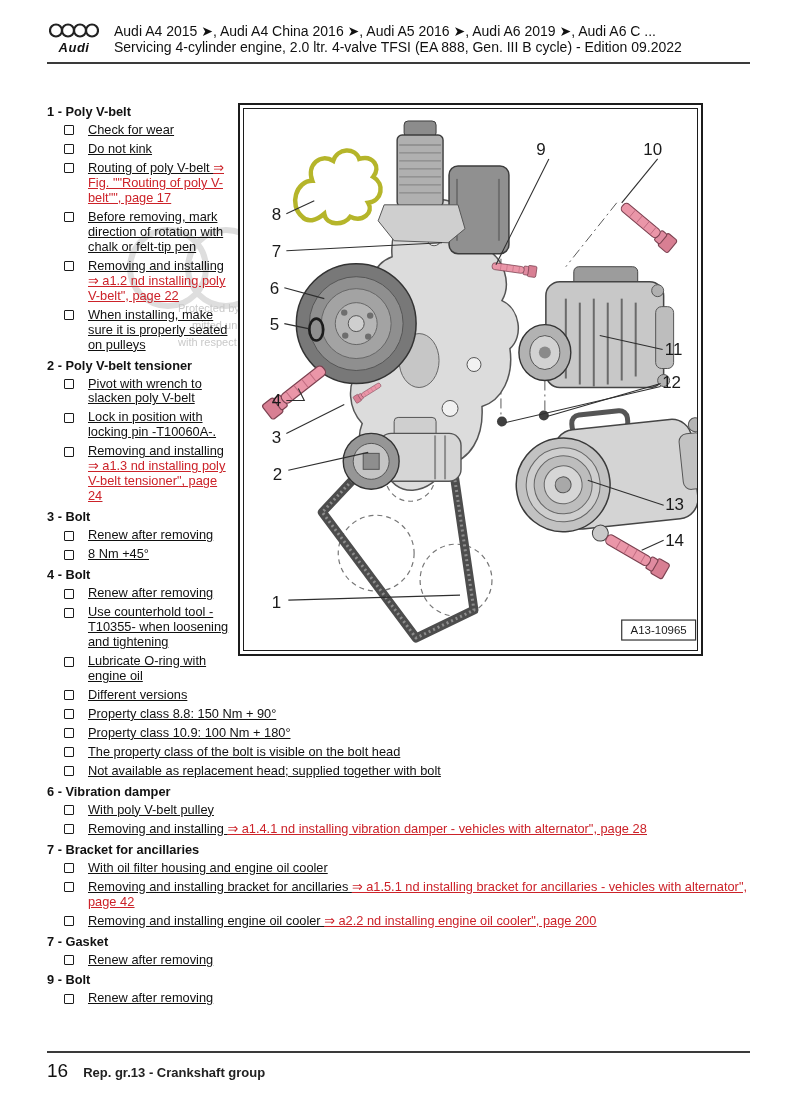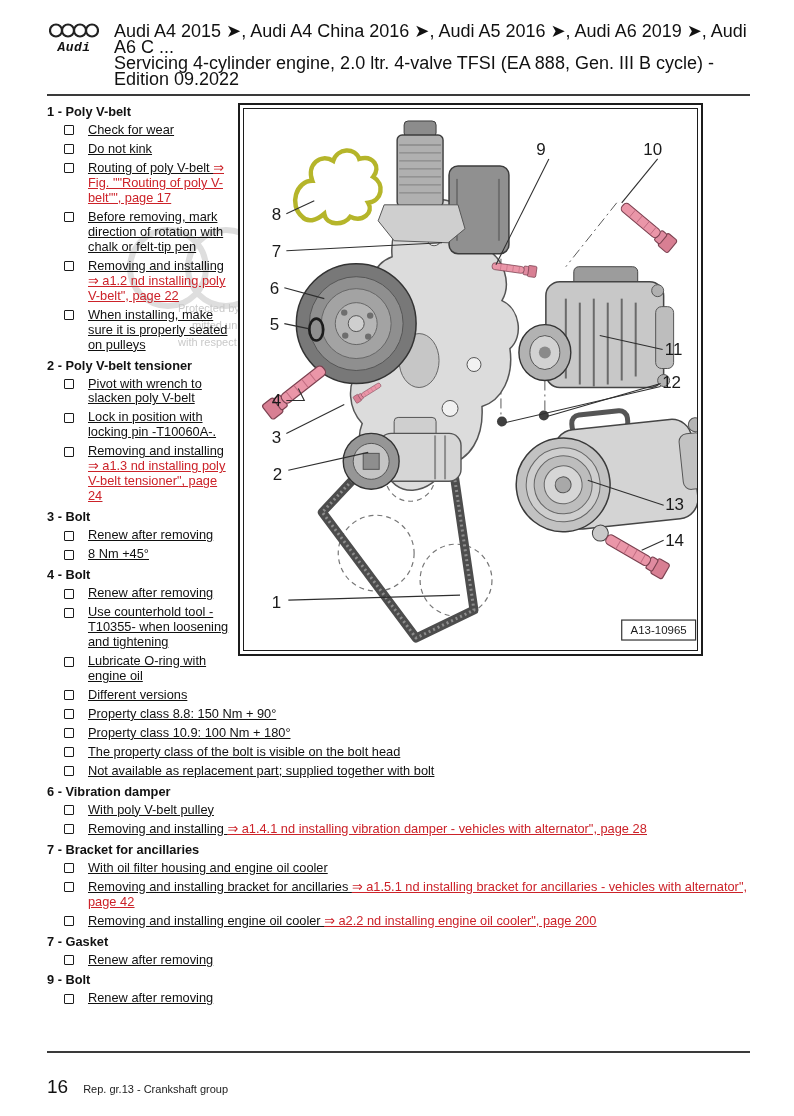--- a/index.html
+++ b/index.html
@@ -1,45 +1,45 @@
 <!DOCTYPE html>
 <html><head>
 <meta charset="utf-8">
 <style>
   html,body{margin:0;padding:0;background:#e8e8e8;}
   .page{position:relative;width:794px;height:1116px;background:#fff;margin:0 auto;
         font-family:"Liberation Sans","DejaVu Sans",sans-serif;color:#111;overflow:hidden;}
   
   .page-header{position:absolute;left:47px;right:44px;top:20px;z-index:3;
                display:flex;gap:13px;border-bottom:2px solid #3a3a3a;padding-bottom:7px;}
-  .brand{display:flex;flex-direction:column;align-items:center;width:54px;flex:0 0 auto;font-family:Liberation Mono, monospace;}
+  .brand{display:flex;flex-direction:column;align-items:center;width:54px;flex:0 0 auto;}
   .brand-word{font-weight:bold;font-style:italic;font-size:13px;letter-spacing:.5px;margin-top:-1px;}
-  .titles{font-size:18px;line-height:16px;padding-top:3px;}
+  .titles{font-size:14px;line-height:16px;padding-top:3px;}
   
   .watermark{position:absolute;left:118px;top:200px;z-index:0;color:#c9c9c9;}
   .wm-lines{position:absolute;left:60px;top:100px;font-size:11px;line-height:17px;white-space:nowrap;}
   
   .content{position:absolute;left:47px;right:44px;top:99px;z-index:1;font-size:12.8px;line-height:1.17;}
   .figure-float{float:right;width:512px;margin:4px 0 10px 6px;}
   .figure-outer{width:465px;height:553px;box-sizing:border-box;border:2px solid #1c1c1c;
                 padding:3px;background:#fff;}
   .figure-inner{width:100%;height:100%;box-sizing:border-box;border:1px solid #1c1c1c;}
   .figure-inner svg{display:block;width:100%;height:100%;}
   h3.sec{font-size:12.8px;margin:9px 0 3px 0;}
   h3.sec:first-child{margin-top:6px;}
   ul.items{list-style:none;margin:0;padding:0;text-decoration:underline;}
   ul.items li{position:relative;padding-left:41px;margin-bottom:4px;}
   .cb{position:absolute;left:17px;top:2.5px;width:8px;height:8px;border:1.4px solid #1c1c1c;
       border-radius:1px;background:#fff;}
   a.ref{color:#cc2229;text-decoration:underline;cursor:pointer;}
   
   .page-footer{position:absolute;left:47px;right:44px;top:1051px;z-index:3;
-               border-top:2px solid #3a3a3a;padding-top:23px;display:flex;align-items:baseline;gap:15px;}
+               border-top:2px solid #3a3a3a;padding-top:7px;display:flex;align-items:baseline;gap:15px;}
   .pagenum{font-size:19px;}
-  .foot-cap{font-size:11px;color:#222;}
+  .foot-cap{font-size:13px;color:#222;font-weight:bold;}
   text.co{font-size:17px;fill:#1a1a1a;font-family:"Liberation Sans","DejaVu Sans",sans-serif;}
   .ldr{stroke:#2e2e2e;stroke-width:1.1;fill:none;}
   .dd{stroke:#5a5a5a;stroke-width:1;fill:none;stroke-dasharray:10 4 2 4;}
   .ghost{stroke:#777;stroke-width:1.2;fill:none;stroke-dasharray:5 4;}
 </style>
 </head>
 <body>
 
 <div class="page">
 
@@ -280,21 +280,21 @@
             <li><span class="cb"></span><span>Use counterhold tool -T10355- when loosening and tightening</span></li>
             <li><span class="cb"></span><span>Lubricate O-ring with engine oil</span></li>
             <li><span class="cb"></span><span>Different versions</span></li>
             <li><span class="cb"></span><span>Property class 8.8: 150 Nm + 90°</span></li>
             <li><span class="cb"></span><span>Property class 10.9: 100 Nm + 180°</span></li>
             <li><span class="cb"></span><span>The property class of the bolt is visible on the bolt head</span></li>
           </ul>
         </section>
         <section>
           <ul class="items">
-            <li><span class="cb"></span><span>Not available as replacement part; supplied together with bolt</span></li>
+            <li><span class="cb"></span><span>Not available as replacement head; supplied together with bolt</span></li>
           </ul>
         </section>
         <section>
           <h3 class="sec">6 - Vibration damper</h3>
           <ul class="items">
             <li><span class="cb"></span><span>With poly V-belt pulley</span></li>
             <li><span class="cb"></span><span>Removing and installing </span><a class="ref">⇒ a1.4.1 nd installing vibration damper - vehicles with alternator", page 28</a></li>
           </ul>
         </section>
         <section>

